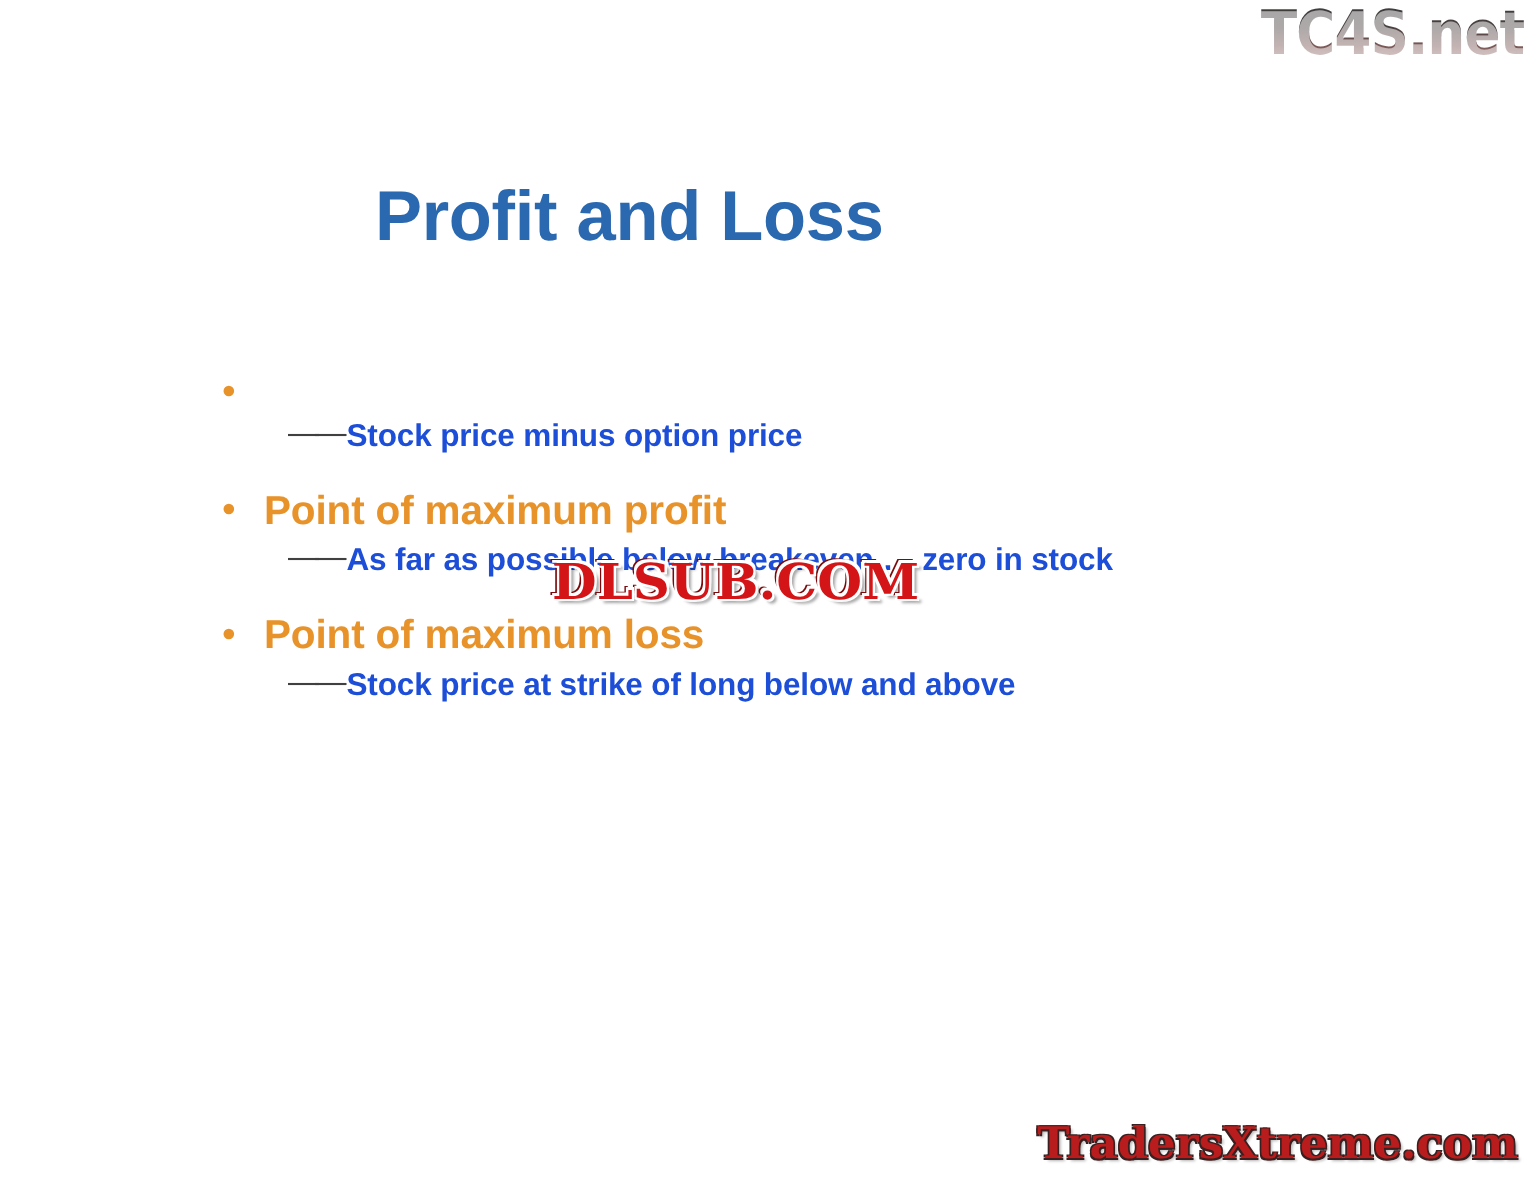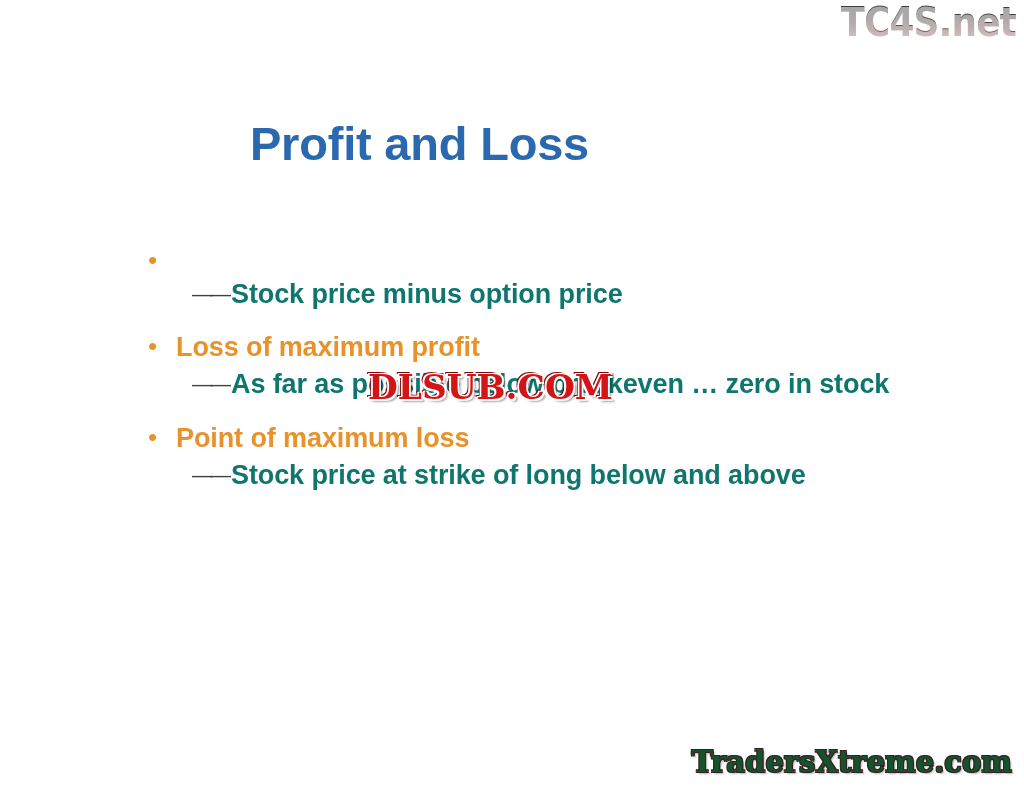--- a/index.html
+++ b/index.html
@@ -97,23 +97,23 @@
   .sub-dash {
     flex: 0 0 auto;
     color: #404040;
     font-size: 21px;
     line-height: 1.2;
     letter-spacing: -3px;
     margin-right: 3px;
     transform: translateY(-2px);
   }
   .sub-label {
-    font-size: 27px;
-    font-weight: 700;
-    color: #0f766e;
+    font-size: 21px;
+    font-weight: 700;
+    color: #1d4ed8;
     line-height: 1.2;
     letter-spacing: -0.1px;
   }
 
   
   .dlsub-watermark {
     position: absolute;
     left: 368px;
     top: 371px;
     font-family: "DejaVu Serif", serif;
@@ -137,21 +137,21 @@
 
   
   .footer-watermark {
     position: absolute;
     right: 12px;
     bottom: 14px;
     font-family: "DejaVu Serif", serif;
     font-weight: 700;
     font-size: 29px;
     line-height: 1;
-    color: #14532d;
+    color: #b91c1c;
     white-space: nowrap;
     text-shadow:
       -1px -1px 0 #3a2020,
        1px -1px 0 #3a2020,
       -1px  1px 0 #3a2020,
        1px  1px 0 #3a2020,
        2px 2px 2px rgba(0,0,0,0.3);
   }
 </style>
 </head>
@@ -171,21 +171,21 @@
       </div>
       <div class="sub-row">
         <span class="sub-dash">——</span>
         <span class="sub-label">Stock price minus option price</span>
       </div>
     </div>
 
     <div class="bullet-group">
       <div class="bullet-row">
         <span class="bullet-marker">•</span>
-        <span class="bullet-label">Loss of maximum profit</span>
+        <span class="bullet-label">Point of maximum profit</span>
       </div>
       <div class="sub-row">
         <span class="sub-dash">——</span>
         <span class="sub-label">As far as possible below breakeven … zero in stock</span>
       </div>
     </div>
 
     <div class="bullet-group">
       <div class="bullet-row">
         <span class="bullet-marker">•</span>

